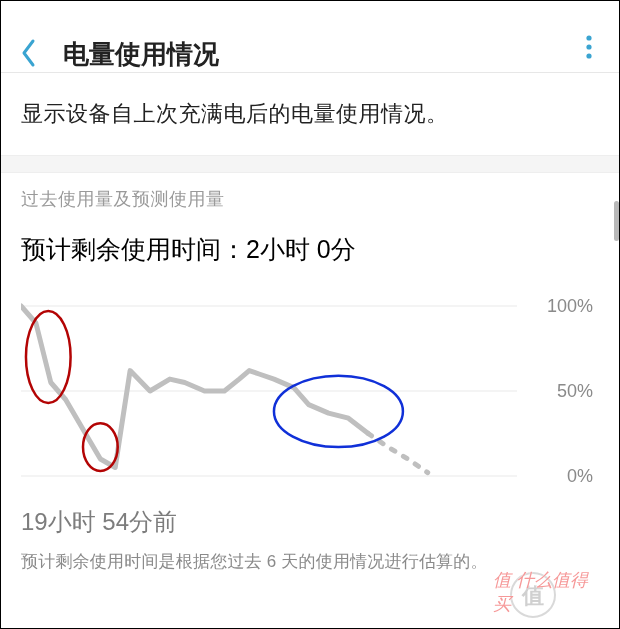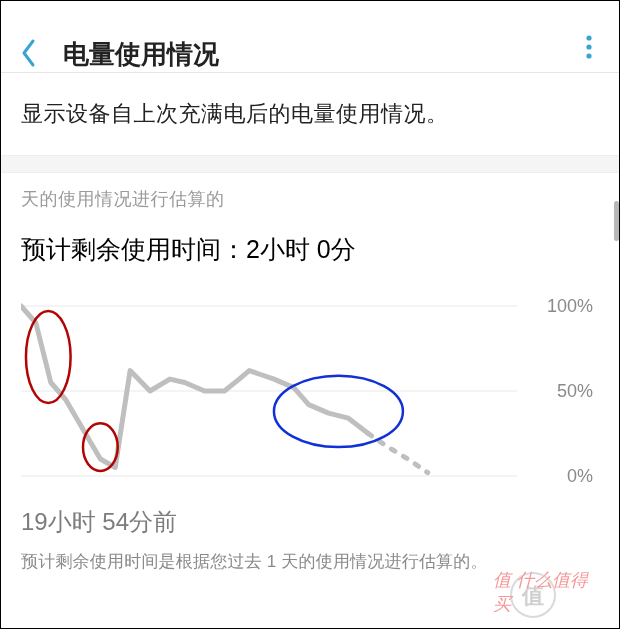--- a/index.html
+++ b/index.html
@@ -42,21 +42,21 @@
           <circle cx="4" cy="22" r="2.6" fill="#3aa4d1"></circle>
         </svg>
     </span>
   </div>
 
   <div class="content">
     <div class="desc">显示设备自上次充满电后的电量使用情况。</div>
 
     <div class="section-divider"></div>
 
-    <div class="section-header">天的使用情况进行估算的</div>
+    <div class="section-header">过去使用量及预测使用量</div>
 
     <div class="est-line">
       <span>预计剩余使用时间：</span><span>2小时 0分</span>
     </div>
 
     <div class="chart-wrap">
       <svg id="chart-svg" width="576" height="210" viewBox="0 0 576 210">
 
         <line x1="0" y1="20" x2="496" y2="20" stroke="#e9e9e9" stroke-width="1"></line>
         <line x1="0" y1="105" x2="496" y2="105" stroke="#e9e9e9" stroke-width="1"></line>
@@ -74,21 +74,21 @@
             <ellipse cx="79.36" cy="161.1" rx="17.360000000000003" ry="23.8" stroke="#b30404"></ellipse>
             <ellipse cx="317.44" cy="125.4" rx="64.48" ry="35.699999999999996" stroke="#1030d8"></ellipse>
           </g>
       </svg>
     </div>
 
     <div class="x-labels">
       <span>19小时 54分前</span>
     </div>
 
-    <div class="footnote">预计剩余使用时间是根据您过去 1 天的使用情况进行估算的。</div>
+    <div class="footnote">预计剩余使用时间是根据您过去 6 天的使用情况进行估算的。</div>
   </div>
 
   <div class="scrollbar"></div>
 
   <div class="watermark">
     <svg width="120" height="54" viewBox="0 0 120 54">
       <circle cx="40" cy="27" r="22" fill="none" stroke="#bbb" stroke-width="2"></circle>
       <text x="40" y="35" text-anchor="middle" font-size="22" fill="#aaa" font-weight="700">值</text>
     </svg>
     <span class="wm-text">值 什么值得买</span>

